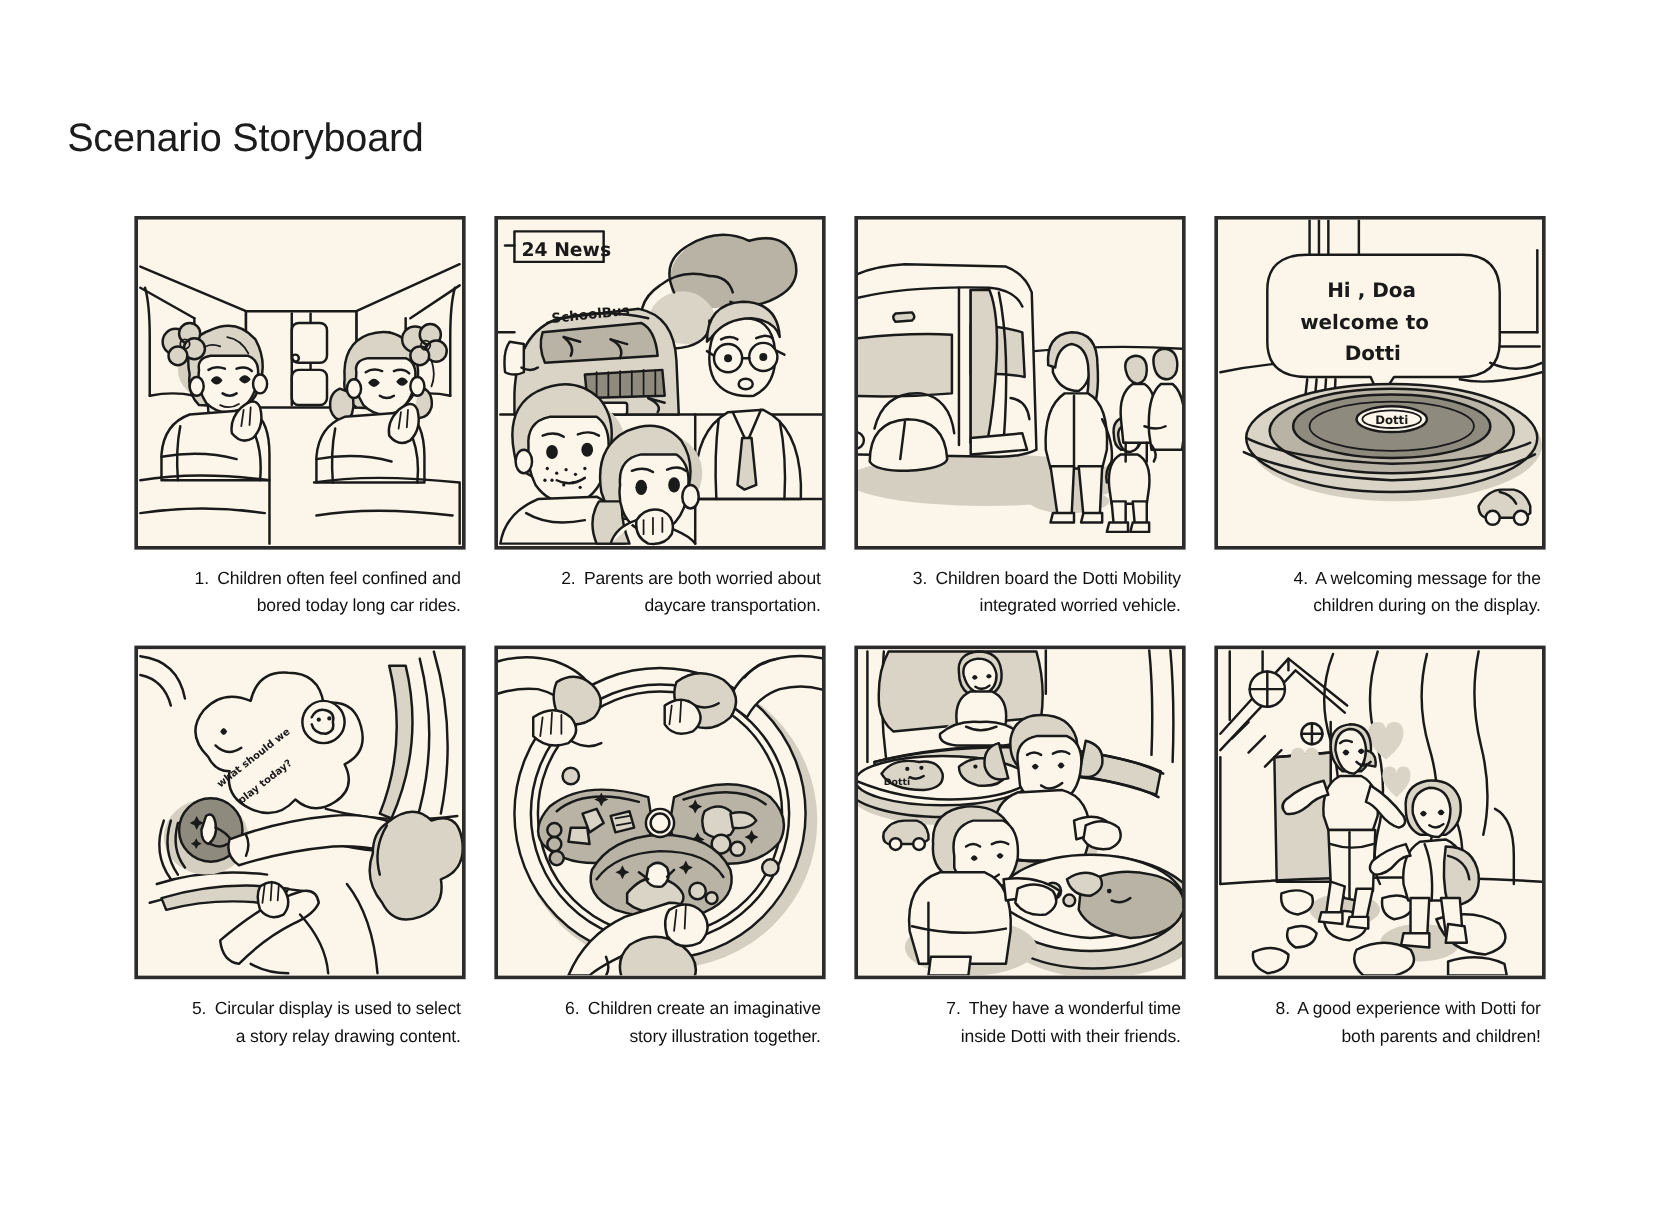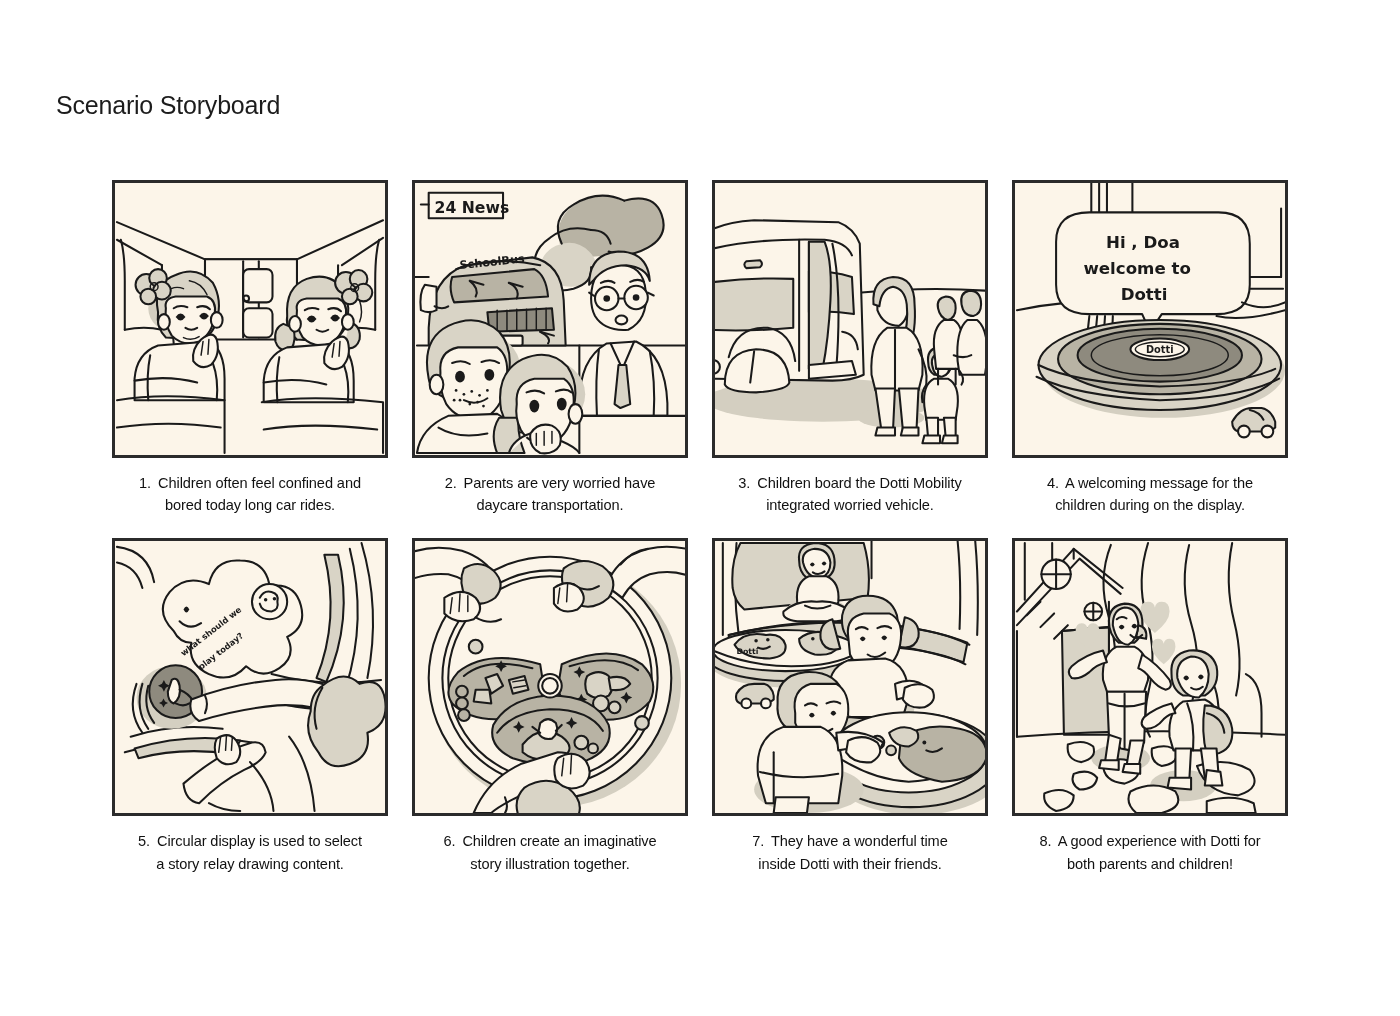--- a/index.html
+++ b/index.html
@@ -12,21 +12,21 @@
     height: 1016px;
     font-family: "Liberation Sans", sans-serif;
     color: #1a1a1a;
     overflow: hidden;
     position: relative;
   }
   #page-title {
     position: absolute;
     left: 56px;
     top: 74px;
-    font-size: 25px;
+    font-size: 33px;
     font-weight: 400;
     letter-spacing: -0.2px;
     color: #1c1c1c;
   }
   .grid {
     position: absolute;
     left: 112px;
     top: 180px;
     width: 1176px;
     display: grid;
@@ -40,21 +40,21 @@
     height: 278px;
     box-sizing: border-box;
     border: 3px solid #2b2b2b;
     background: #fcf5e9;
     position: relative;
     overflow: hidden;
   }
   .panel svg { display: block; width: 100%; height: 100%; }
   .caption {
     margin-top: 14px;
-    text-align: center;
+    text-align: right;
     font-size: 14.6px;
     line-height: 1.52;
     color: #111111;
     padding: 0 4px;
     letter-spacing: -0.1px;
   }
   .caption .num { margin-right: 3px; }
   
   .ln  { fill: none; stroke: #1a1a1a; stroke-width: 2.1; stroke-linecap: round; stroke-linejoin: round; }
   .lnt { fill: none; stroke: #1a1a1a; stroke-width: 1.5; stroke-linecap: round; stroke-linejoin: round; }
@@ -295,21 +295,21 @@
         <path class="fw" d="M118 256 Q126 244 140 248 Q152 254 148 268 Q142 278 128 276 Q116 270 118 256 Z"></path>
         <path class="lnt" d="M124 256 L124 268"></path>
         <path class="lnt" d="M132 254 L132 268"></path>
         <path class="lnt" d="M140 254 L140 266"></path>
         <path class="fw" d="M96 276 Q100 262 118 256"></path>
         <path class="ln" d="M150 264 Q164 270 168 276"></path>
       </svg>
     </div>
     <div class="caption">
       <span class="num">2.</span>
-      <span>Parents are very worried have</span>
+      <span>Parents are both worried about</span>
       <br>
       <span>daycare transportation.</span>
     </div>
   </div>
 
   <div class="cell">
     <div class="panel">
       <svg viewBox="0 0 276 278">
         <rect x="0" y="0" width="276" height="278" fill="#fcf5e9"></rect>
 

